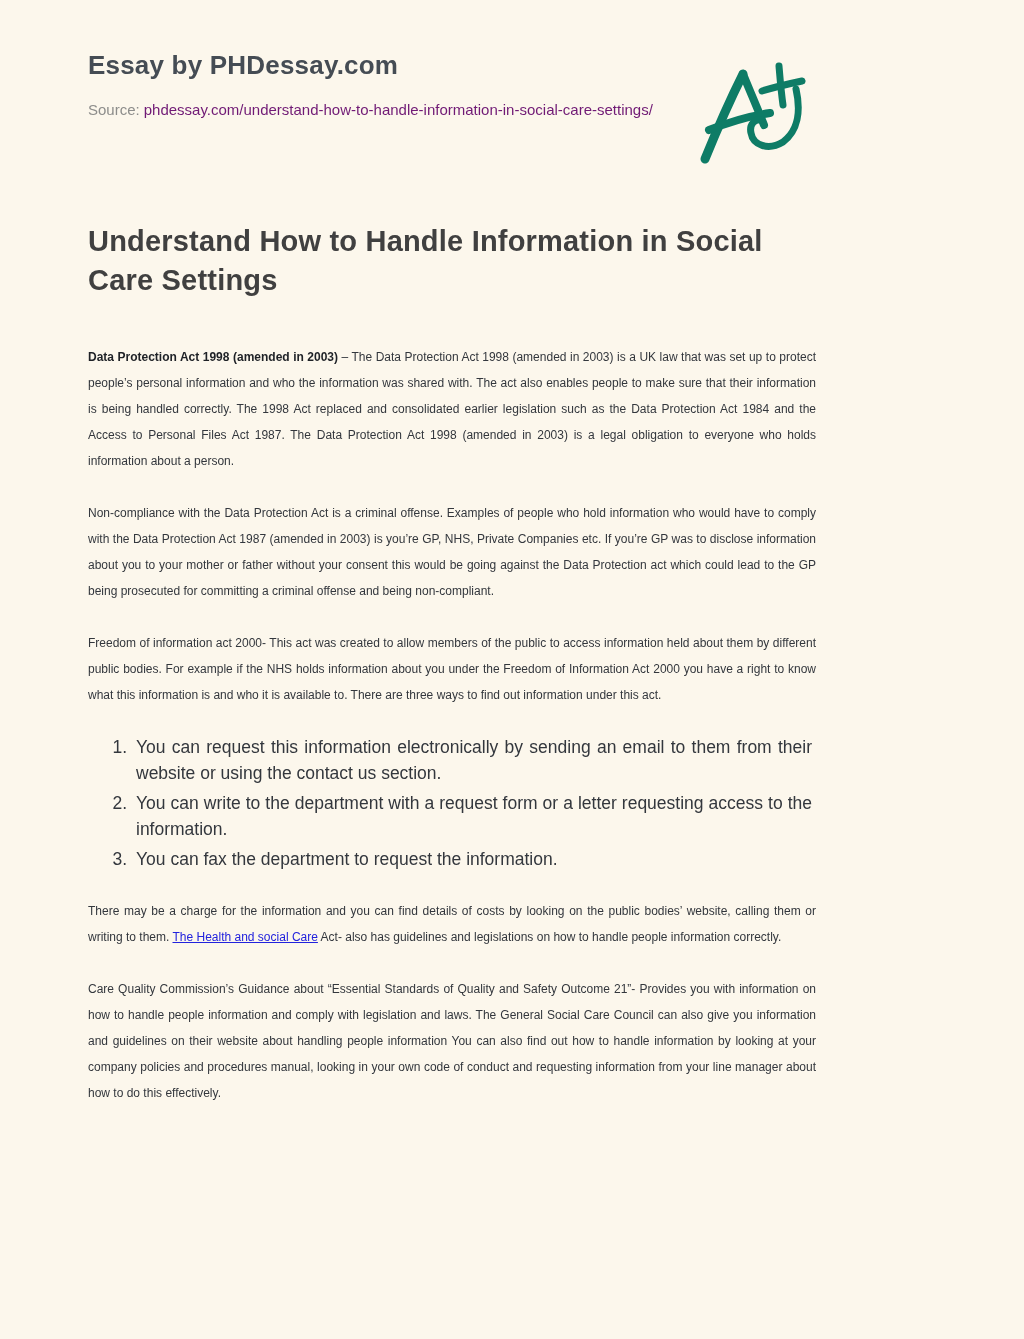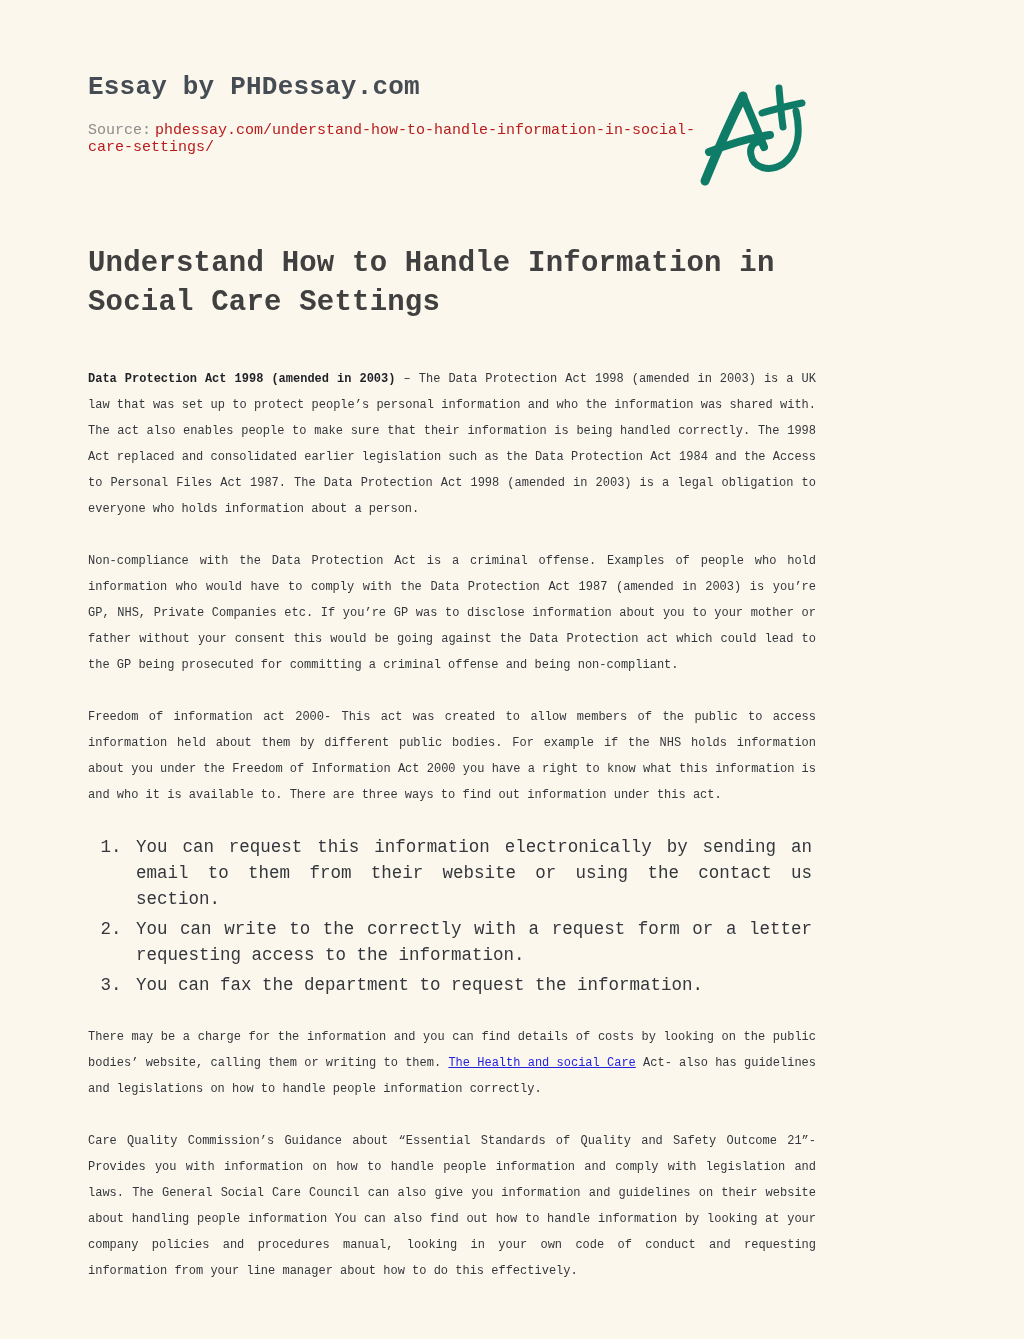--- a/index.html
+++ b/index.html
@@ -1,44 +1,44 @@
 <!DOCTYPE html>
 <html><head>
 <meta charset="utf-8">
 <style>
   html, body { margin: 0; padding: 0; background: #fcf7ec; }
   .page {
     width: 904px;
     height: 1339px;
     box-sizing: border-box;
     background: #fcf7ec;
-    padding: 72px 88px 0 88px;
+    padding: 50px 88px 0 88px;
     overflow: hidden;
-    font-family: Liberation Mono, monospace;
+    font-family: Liberation Sans, sans-serif;
     position: relative;
   }
   header.top {
     display: flex;
     justify-content: space-between;
     align-items: flex-start;
   }
   .site-title {
     font-size: 26px;
     font-weight: 700;
     color: #454c54;
     letter-spacing: 0.2px;
     margin: 0 0 20px 0;
   }
   .source-line {
     font-size: 15px;
     color: #8d8d8b;
   }
   .source-line .src-label { margin-right: 4px; }
   .source-line a {
-    color: #b91c1c;
+    color: #701a75;
     text-decoration: none;
   }
   .logo { margin-top: 6px; margin-right: 2px; }
   .logo svg { display: block; }
   .essay-title {
     font-size: 29px;
     line-height: 39px;
     font-weight: 700;
     color: #404040;
     letter-spacing: 0.2px;
@@ -102,21 +102,21 @@
     <h2 class="essay-title">Understand How to Handle Information in Social Care Settings</h2>
 
     <p class="first"><span class="lead-bold">Data Protection Act 1998 (amended in 2003)</span><span> – The Data Protection Act 1998 (amended in 2003) is a UK law that was set up to protect people’s personal information and who the information was shared with. The act also enables people to make sure that their information is being handled correctly. The 1998 Act replaced and consolidated earlier legislation such as the Data Protection Act 1984 and the Access to Personal Files Act 1987. The Data Protection Act 1998 (amended in 2003) is a legal obligation to everyone who holds information about a person.</span></p>
 
     <p>Non-compliance with the Data Protection Act is a criminal offense. Examples of people who hold information who would have to comply with the Data Protection Act 1987 (amended in 2003) is you’re GP, NHS, Private Companies etc. If you’re GP was to disclose information about you to your mother or father without your consent this would be going against the Data Protection act which could lead to the GP being prosecuted for committing a criminal offense and being non-compliant.</p>
 
     <p>Freedom of information act 2000- This act was created to allow members of the public to access information held about them by different public bodies. For example if the NHS holds information about you under the Freedom of Information Act 2000 you have a right to know what this information is and who it is available to. There are three ways to find out information under this act.</p>
 
     <ol class="request-list">
       <li>You can request this information electronically by sending an email to them from their website or using the contact us section.</li>
-      <li>You can write to the correctly with a request form or a letter requesting access to the information.</li>
+      <li>You can write to the department with a request form or a letter requesting access to the information.</li>
       <li>You can fax the department to request the information.</li>
     </ol>
 
     <p><span>There may be a charge for the information and you can find details of costs by looking on the public bodies’ website, calling them or writing to them. </span><a href="#" class="text-link">The Health and social Care</a><span> Act- also has guidelines and legislations on how to handle people information correctly.</span></p>
 
     <p>Care Quality Commission’s Guidance about “Essential Standards of Quality and Safety Outcome 21”- Provides you with information on how to handle people information and comply with legislation and laws. The General Social Care Council can also give you information and guidelines on their website about handling people information You can also find out how to handle information by looking at your company policies and procedures manual, looking in your own code of conduct and requesting information from your line manager about how to do this effectively.</p>
   </main>
 
 </div>
 

